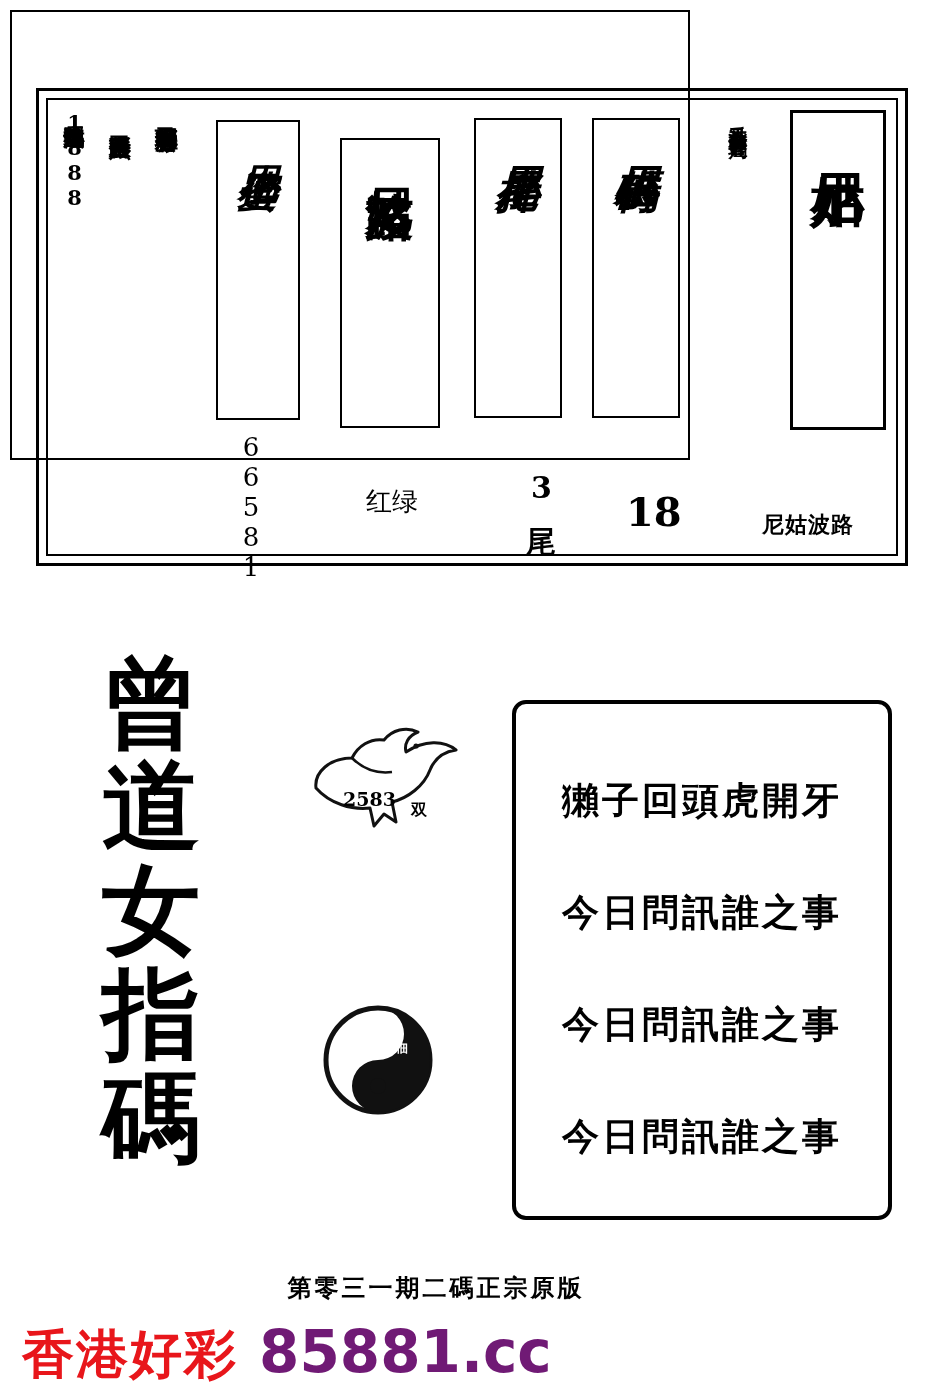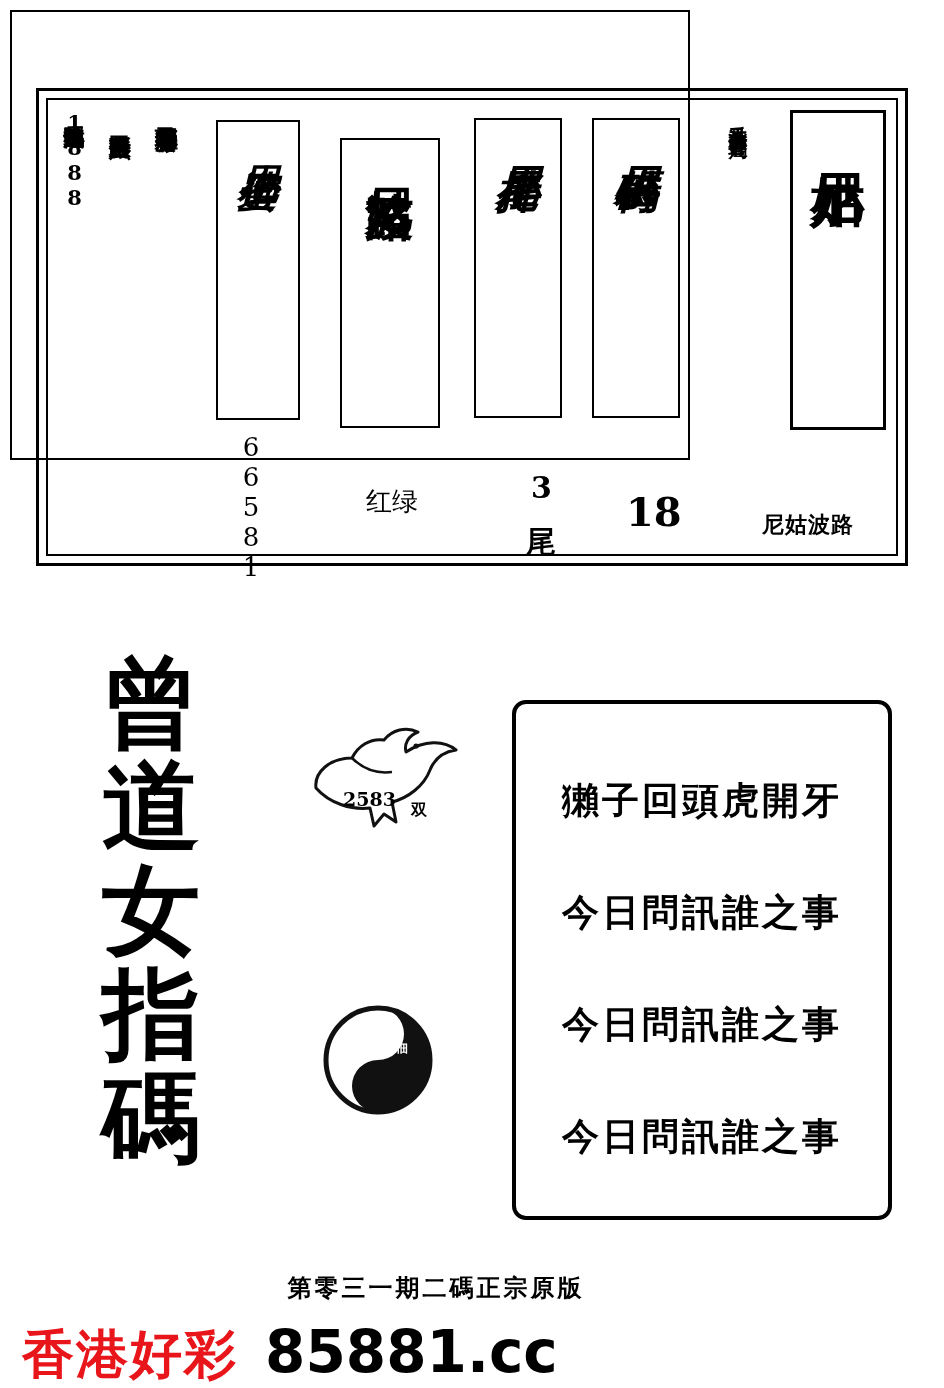--- a/index.html
+++ b/index.html
@@ -156,21 +156,21 @@
   .brand{
     position:absolute;left:22px;top:1318px;width:900px;
     white-space:nowrap;
   }
   .brand .cn{
     font-family:Liberation Sans, sans-serif;
     font-size:52px;font-weight:bold;color:#e8161b;letter-spacing:2px;
   }
   .brand .url{
     font-family:"DejaVu Sans","Liberation Sans",sans-serif;
-    font-size:58px;font-weight:bold;color:#000000;margin-left:22px;
+    font-size:58px;font-weight:bold;color:#701a75;margin-left:16px;
   }
 </style>
 </head>
 <body>
 
 <div class="page">
 
   <div class="top-panel">
     <div class="top-panel-inner"></div>
   </div>

